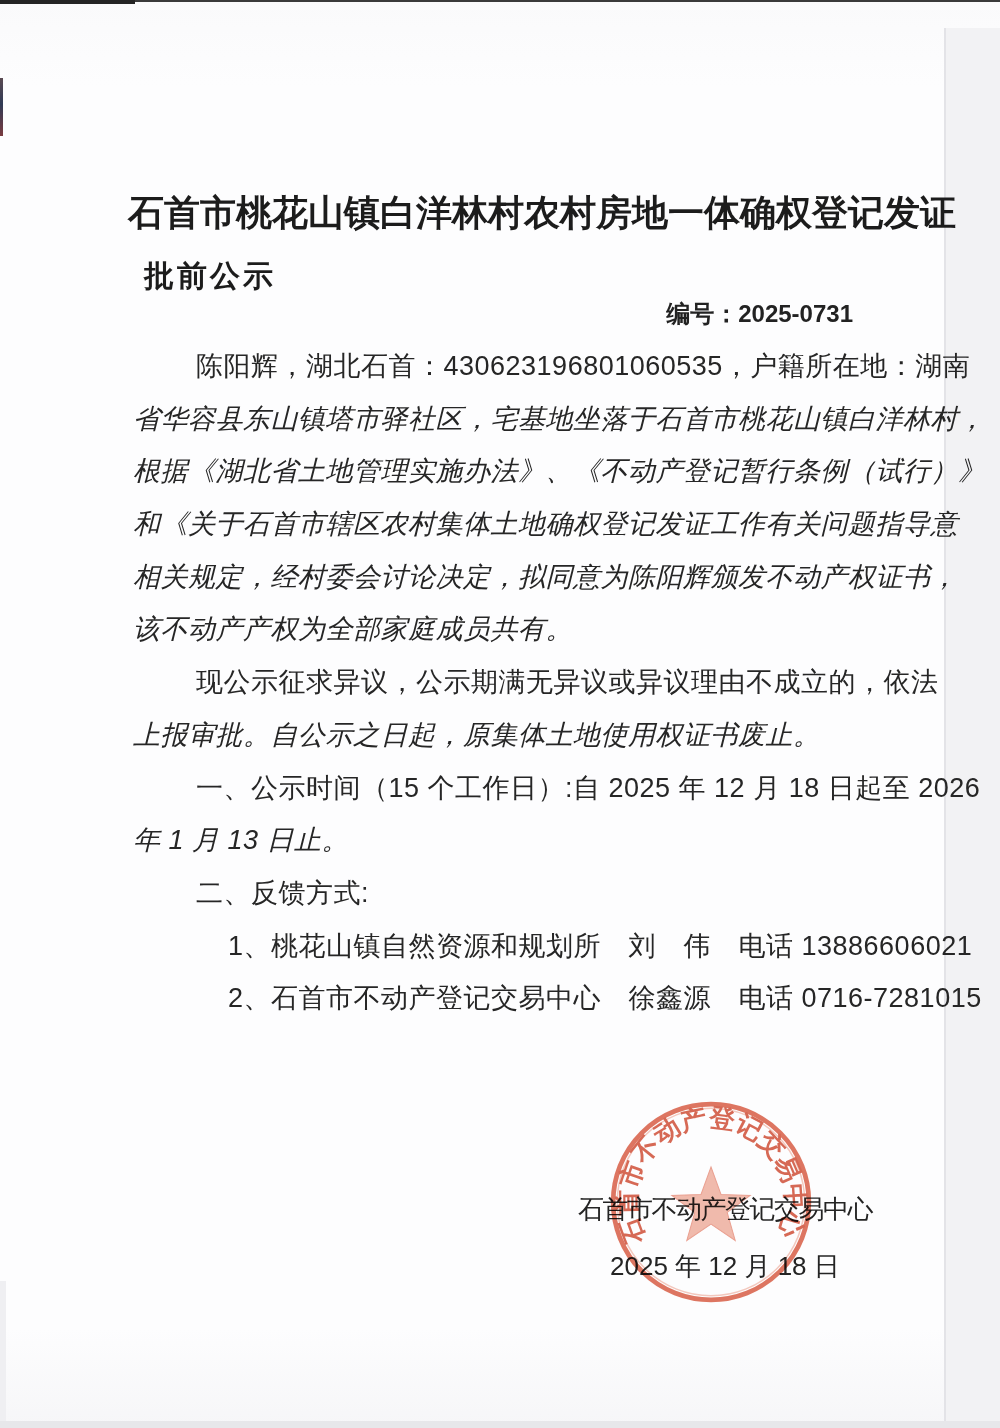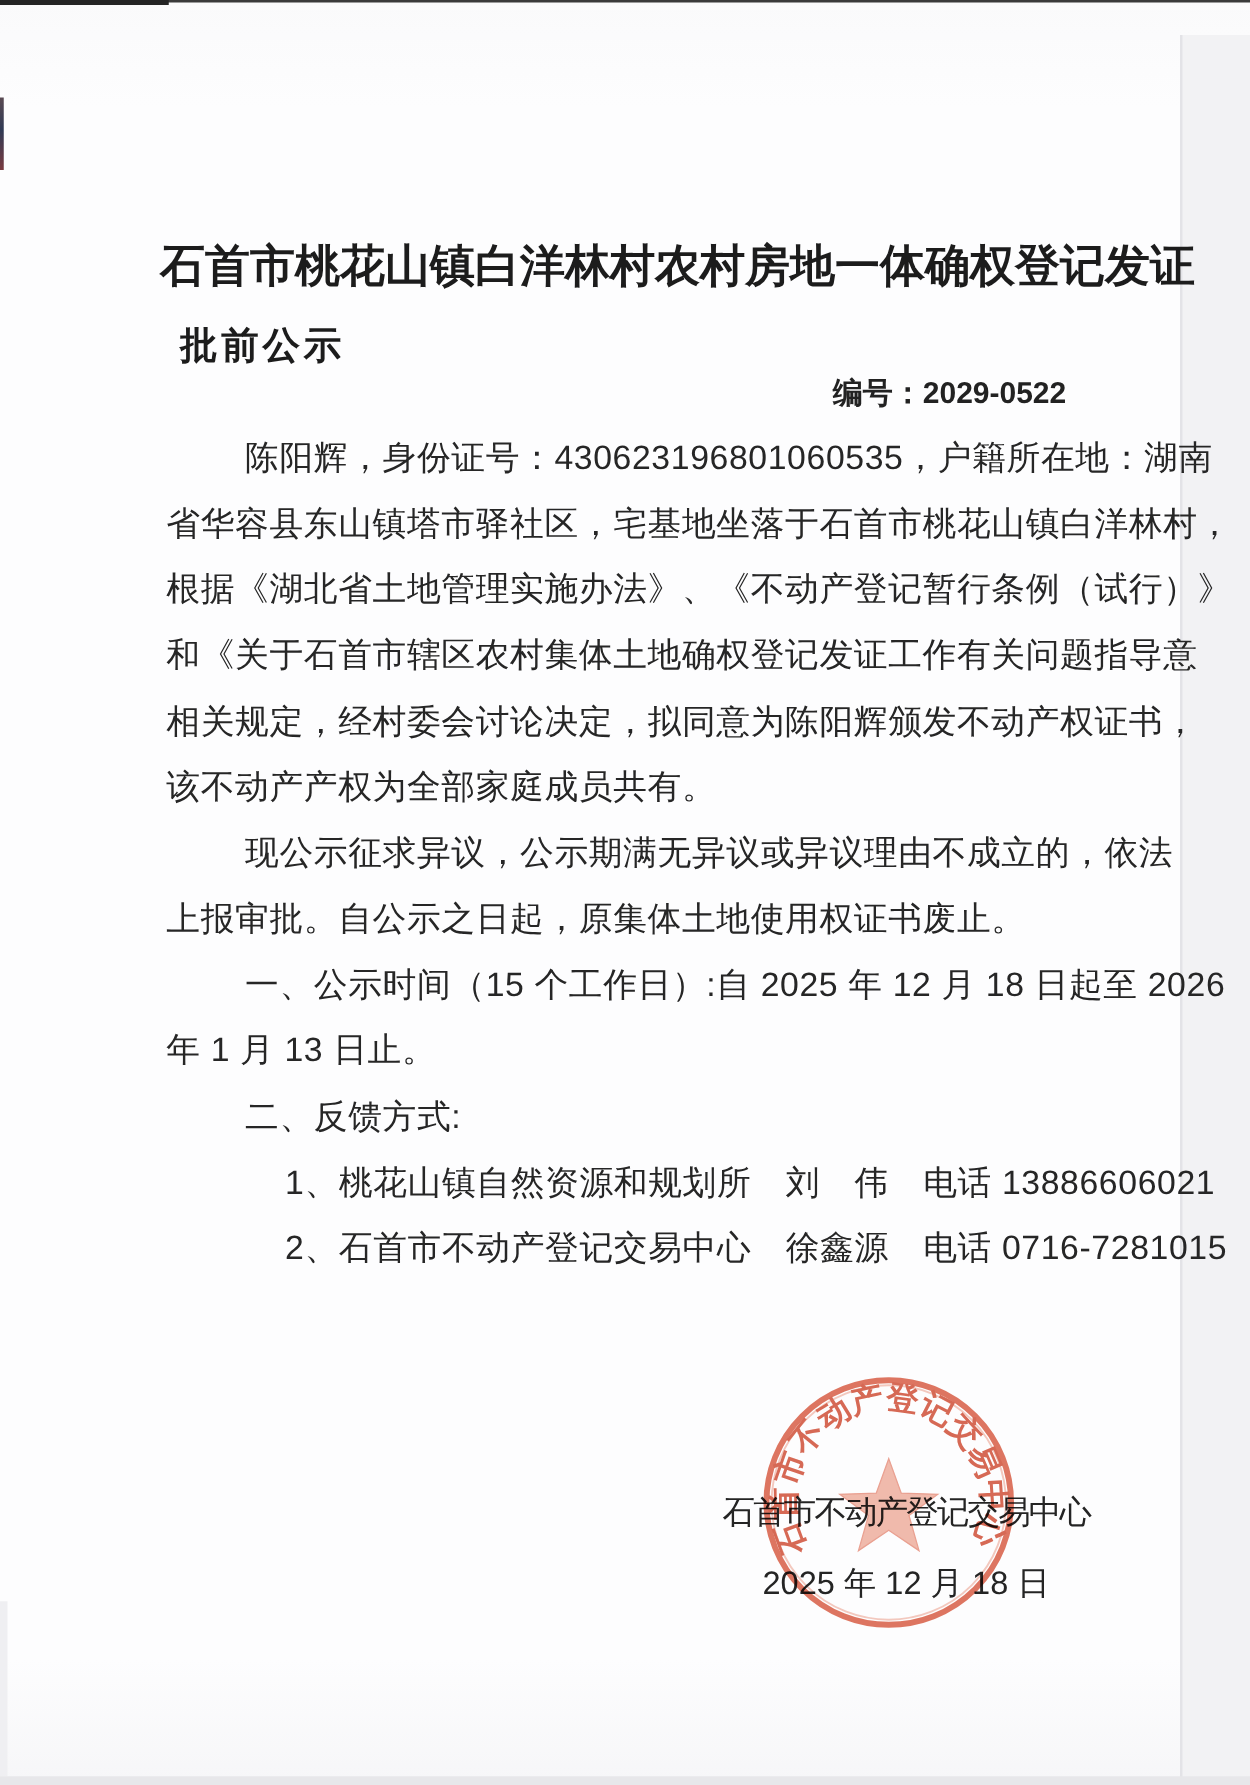--- a/index.html
+++ b/index.html
@@ -33,21 +33,21 @@
   }
   .doc-number{
     position:absolute;top:298px;left:130px;width:723px;
     text-align:right;font-size:24px;font-weight:700;color:#222;
   }
   .body-lines{position:absolute;top:340px;left:133px;width:740px;}
   .body-line{
     height:52.7px;line-height:52.7px;font-size:27px;white-space:nowrap;
     letter-spacing:0.5px;color:#262626;
   }
-  .indent-0{padding-left:0;}
+  .indent-0{padding-left:0;font-style:italic;}
   .indent-2{padding-left:63px;}
   .indent-3{padding-left:95px;text-align:center;}
 
   .sig-org{position:absolute;top:1192px;left:578px;font-size:26px;letter-spacing:-1.5px;color:#242424;white-space:nowrap;}
   .sig-date{position:absolute;top:1249px;left:610px;font-size:26px;color:#242424;white-space:nowrap;}
 
   
   .stamp{position:absolute;left:608px;top:1099px;width:206px;height:206px;
     mix-blend-mode:multiply;opacity:0.93;}
   .stamp-ring{fill:none;stroke:#dd6c55;stroke-width:4.6;}
@@ -63,24 +63,24 @@
 
   <div class="scan-top-edge"></div>
   <div class="scan-top-corner"></div>
   <div class="scan-left-mark"></div>
   <div class="paper-edge-right"></div>
   <div class="scan-bottom-left"></div>
   <div class="scan-bottom-edge"></div>
 
   <h1 class="title-l1">石首市桃花山镇白洋林村农村房地一体确权登记发证</h1>
   <h1 class="title-l2">批前公示</h1>
-  <div class="doc-number">编号：2029-0522</div>
+  <div class="doc-number">编号：2025-0731</div>
 
   <div class="body-lines">
-      <div class="body-line indent-2">陈阳辉，身份证号：430623196801060535，户籍所在地：湖南</div>
+      <div class="body-line indent-2">陈阳辉，湖北石首：430623196801060535，户籍所在地：湖南</div>
       <div class="body-line indent-0">省华容县东山镇塔市驿社区，宅基地坐落于石首市桃花山镇白洋林村，</div>
       <div class="body-line indent-0">根据《湖北省土地管理实施办法》、《不动产登记暂行条例（试行）》</div>
       <div class="body-line indent-0">和《关于石首市辖区农村集体土地确权登记发证工作有关问题指导意</div>
       <div class="body-line indent-0">相关规定，经村委会讨论决定，拟同意为陈阳辉颁发不动产权证书，</div>
       <div class="body-line indent-0">该不动产产权为全部家庭成员共有。</div>
       <div class="body-line indent-2">现公示征求异议，公示期满无异议或异议理由不成立的，依法</div>
       <div class="body-line indent-0">上报审批。自公示之日起，原集体土地使用权证书废止。</div>
       <div class="body-line indent-2">一、公示时间（15 个工作日）:自 2025 年 12 月 18 日起至 2026</div>
       <div class="body-line indent-0">年 1 月 13 日止。</div>
       <div class="body-line indent-2">二、反馈方式:</div>

